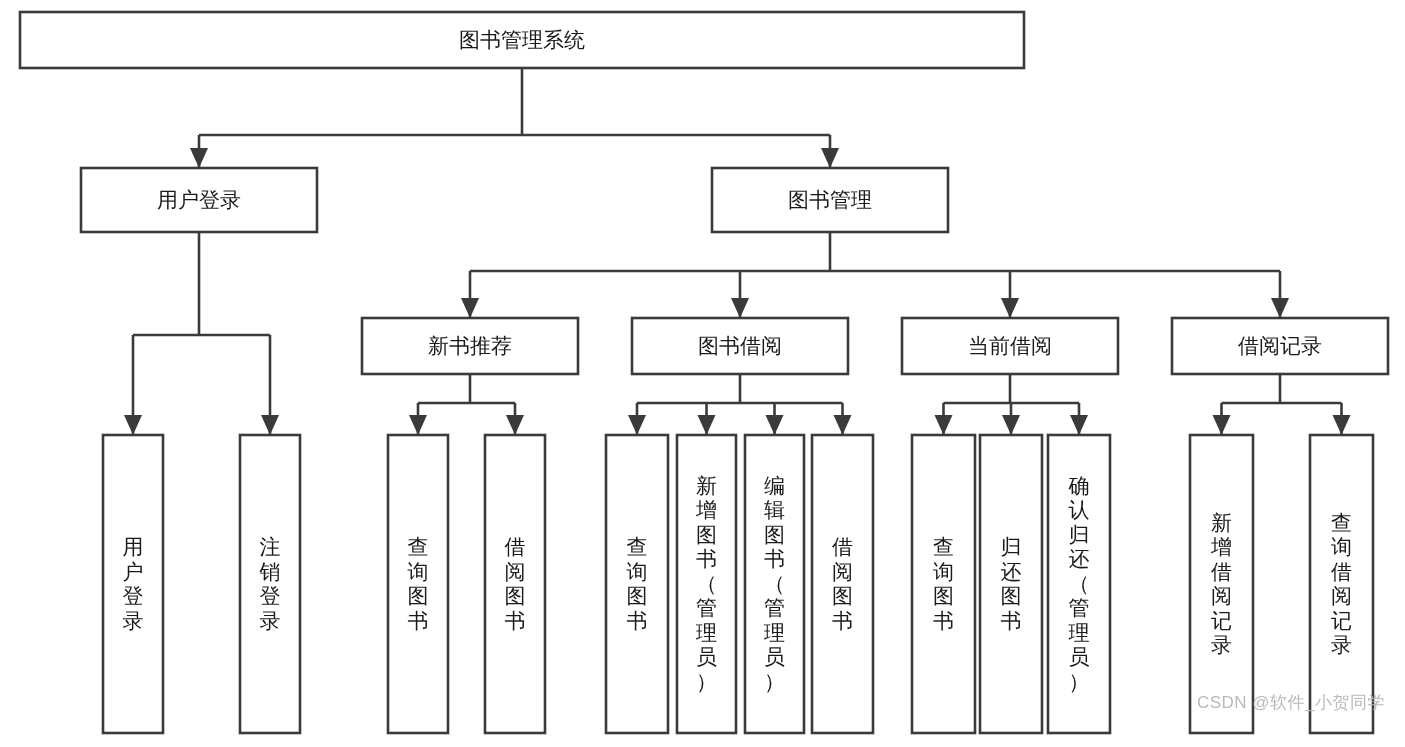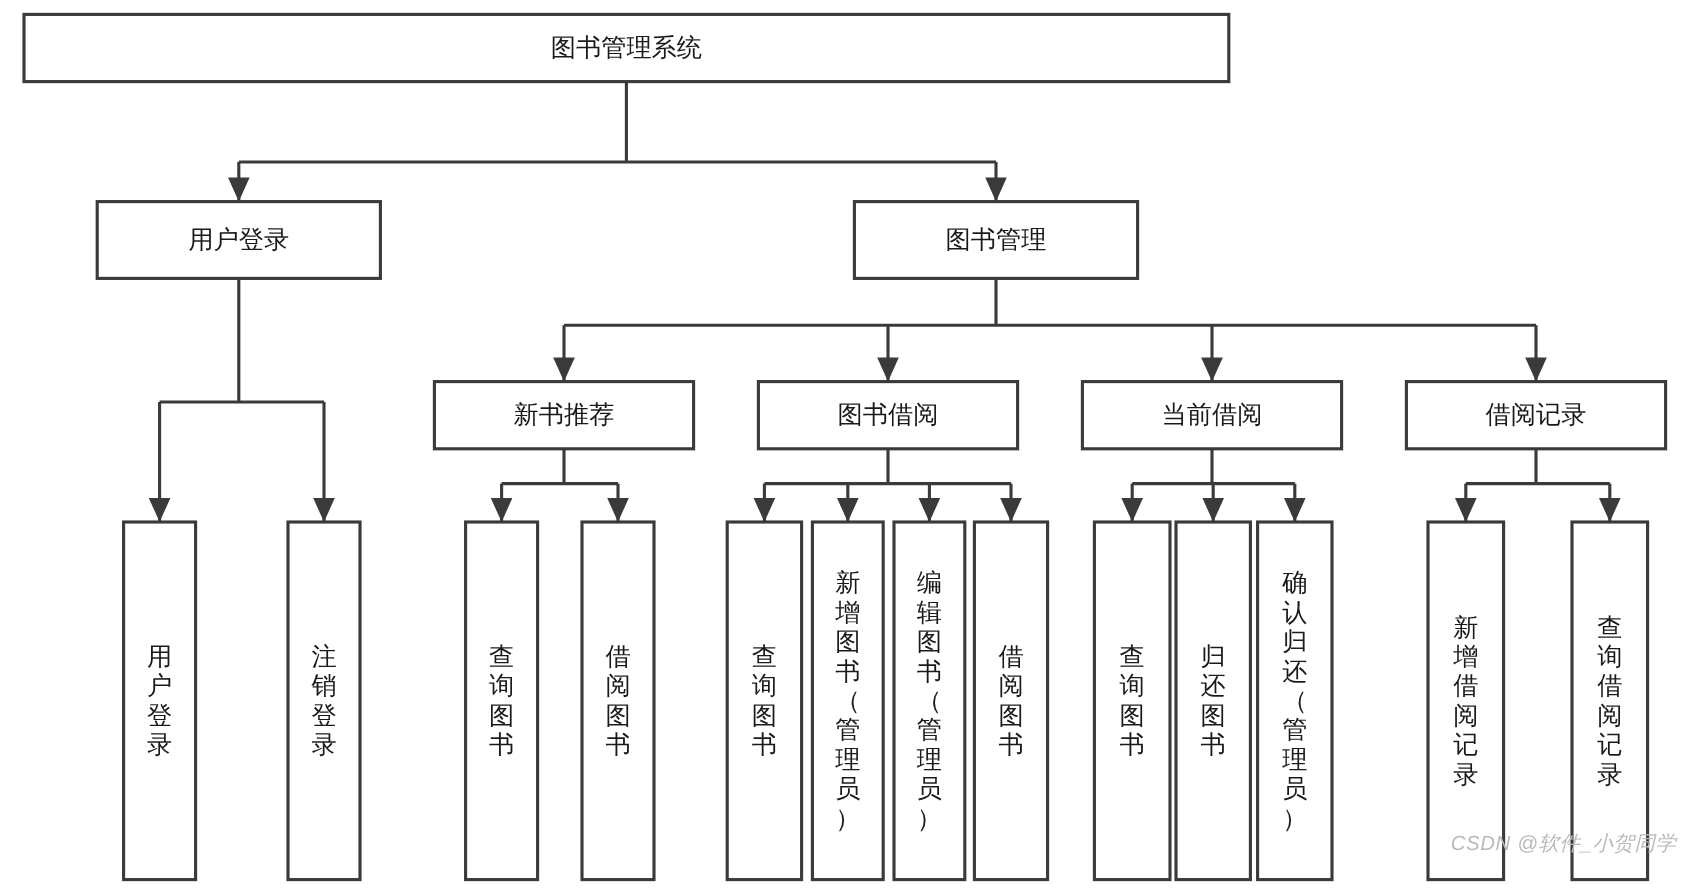--- a/index.html
+++ b/index.html
@@ -50,29 +50,28 @@
     stroke-width: 2.6;
     fill: none;
     stroke-linecap: butt;
   }
   .arrow-head {
     fill: #3a3a3a;
     stroke: none;
   }
   .watermark-text {
     position: absolute;
-    right: 8px;
+    right: 20px;
     bottom: 6px;
     font-family: "Liberation Sans", "DejaVu Sans", sans-serif;
     font-size: 17px;
     color: #b9b9b9;
     letter-spacing: 0.5px;
     white-space: nowrap;
     user-select: none;
-    font-style: italic;
   }
 </style>
 </head>
 <body>
 
 <div id="diagram-root">
   <svg class="diagram-canvas" viewBox="0 0 1405 747">
     <g id="connector-layer">
         <line x1="522" y1="68" x2="522" y2="135" class="connector"></line>
         <line x1="199" y1="135" x2="830" y2="135" class="connector"></line>

